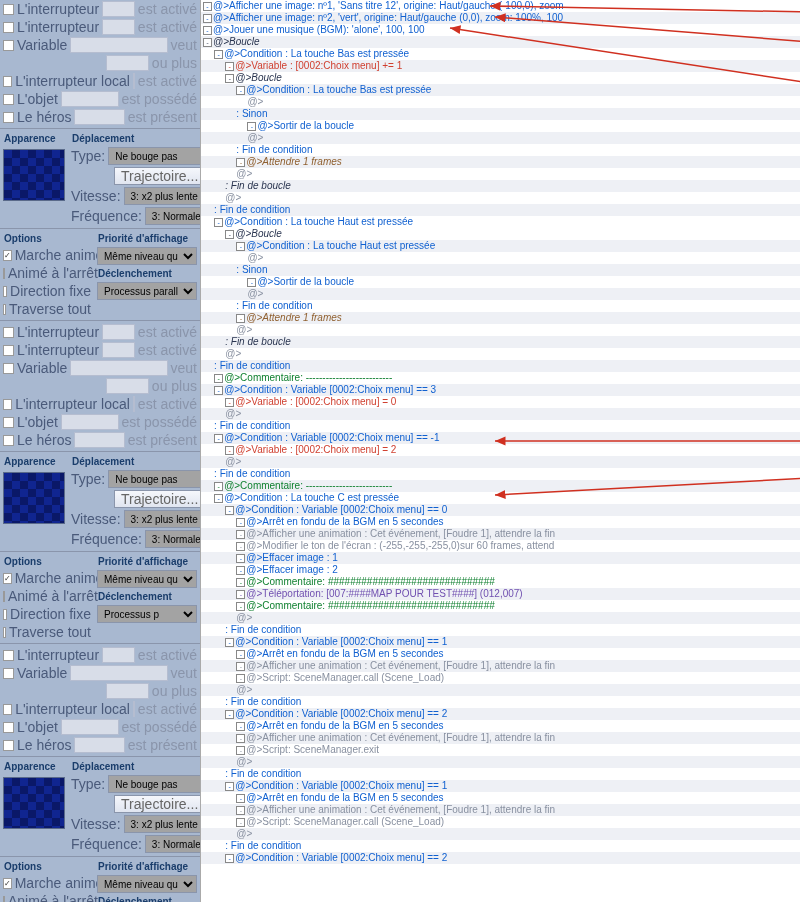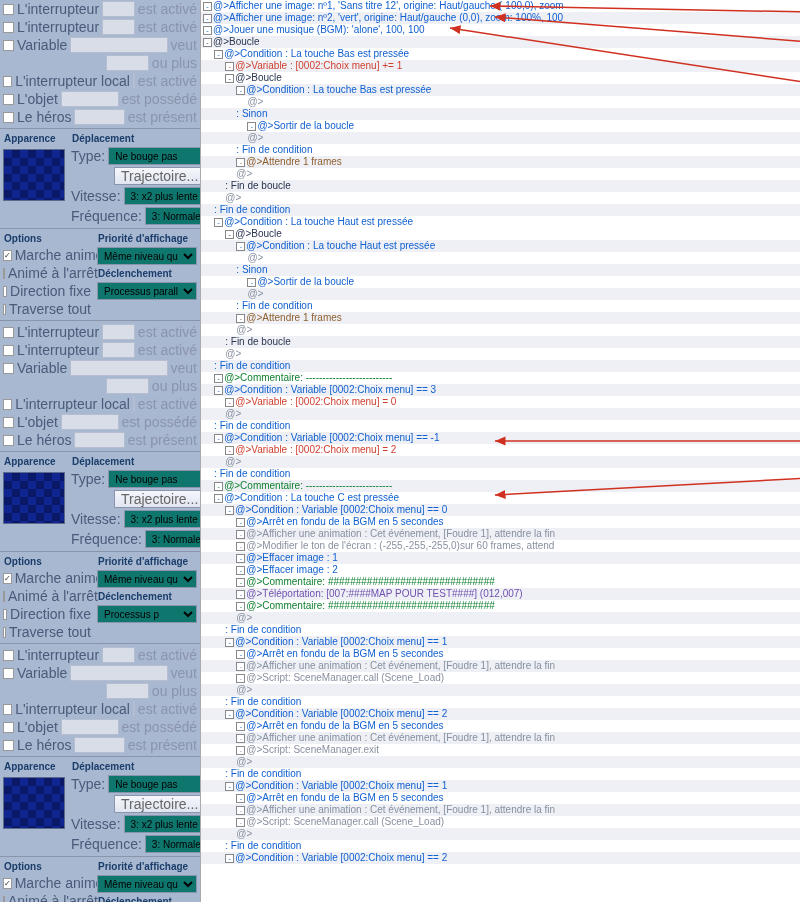--- a/index.html
+++ b/index.html
@@ -7,42 +7,42 @@
 .container{display:flex;}
 .left-panel{width:200px;background:#a8b8d0;display:flex;flex-direction:column;}
 .section-title{font-weight:bold;color:#1a3d6b;padding:2px 4px;font-size:10px;}
 .row{display:flex;align-items:center;padding:1px 3px;gap:3px;min-height:18px;}
 .cb{width:11px;height:11px;border:1px solid #999;background:#fff;display:inline-flex;align-items:center;justify-content:center;font-size:8px;color:#333;}
 .cb.checked::before{content:"✓";}
 .lbl{color:#4a5a7a;font-size:14px;white-space:nowrap;}
 .lbl.dim{color:#8a95ab;}
 .inp{border:1px solid #8a95ab;background:#fff;height:16px;flex:1;min-width:0;}
 .inp.dim{background:#d8dde8;border-color:#b5bdd0;}
-.sel{border:1px solid #8a95ab;background:#0f766e;height:18px;font-size:10px;padding:0 2px;}
+.sel{border:1px solid #8a95ab;background:#a3a3a3;height:18px;font-size:10px;padding:0 2px;}
 .btn{border:1px solid #8a95ab;background:linear-gradient(#f5f7fc,#e0e5f0);height:18px;font-size:14px;padding:0 6px;color:#666;}
 .two-col{display:flex;justify-content:space-between;}
 .col-l{width:94px;}
 .col-r{flex:1;}
 .checker{width:62px;height:52px;background:repeating-conic-gradient(#0a1868 0 25%,#102590 0 50%) 0 0/16px 16px;border:1px solid #5a6a8a;margin:3px;}
 .divider{height:1px;background:#8a95ab;margin:2px 0;}
 .event-panel{flex:1;background:#fff;border-left:1px solid #aaa;position:relative;overflow:hidden;}
 .scroll-area{height:880px;overflow-y:auto;font-size:9.5px;line-height:12px;}
 .scroll-area::-webkit-scrollbar{width:16px;}
 .scroll-area::-webkit-scrollbar-track{background:#e8e8e8;border-left:1px solid #ccc;}
 .scroll-area::-webkit-scrollbar-thumb{background:linear-gradient(#d0d8e8,#b8c3d8);border:1px solid #9aa8c0;border-radius:2px;}
 .ev{padding:0 2px;white-space:nowrap;}
 .ev.alt{background:#eef0f5;}
 .ic{display:inline-block;width:9px;height:9px;border:1px solid #888;vertical-align:middle;margin-right:1px;font-size:7px;line-height:7px;text-align:center;background:#fff;}
 .ic.m::before{content:"-";}
 .c-blue{color:#1060d0;}
-.c-dark{color:#2a3550;}
+.c-dark{color:#2a3550;font-style:italic;}
 .c-red{color:#d04030;}
 .c-green{color:#108030;}
 .c-gray{color:#8890a0;}
-.c-brown{color:#906030;}
+.c-brown{color:#906030;font-style:italic;}
 .c-purple{color:#7050b0;}
 .arrow{stroke:#d03020;stroke-width:1.5;fill:none;}
 .arrow-head{fill:#d03020;}
 svg.overlay{position:absolute;top:0;left:0;pointer-events:none;z-index:9;}
 </style>
 </head>
 <body>
 
 <div class="container">
 <div class="left-panel" id="left-root">

